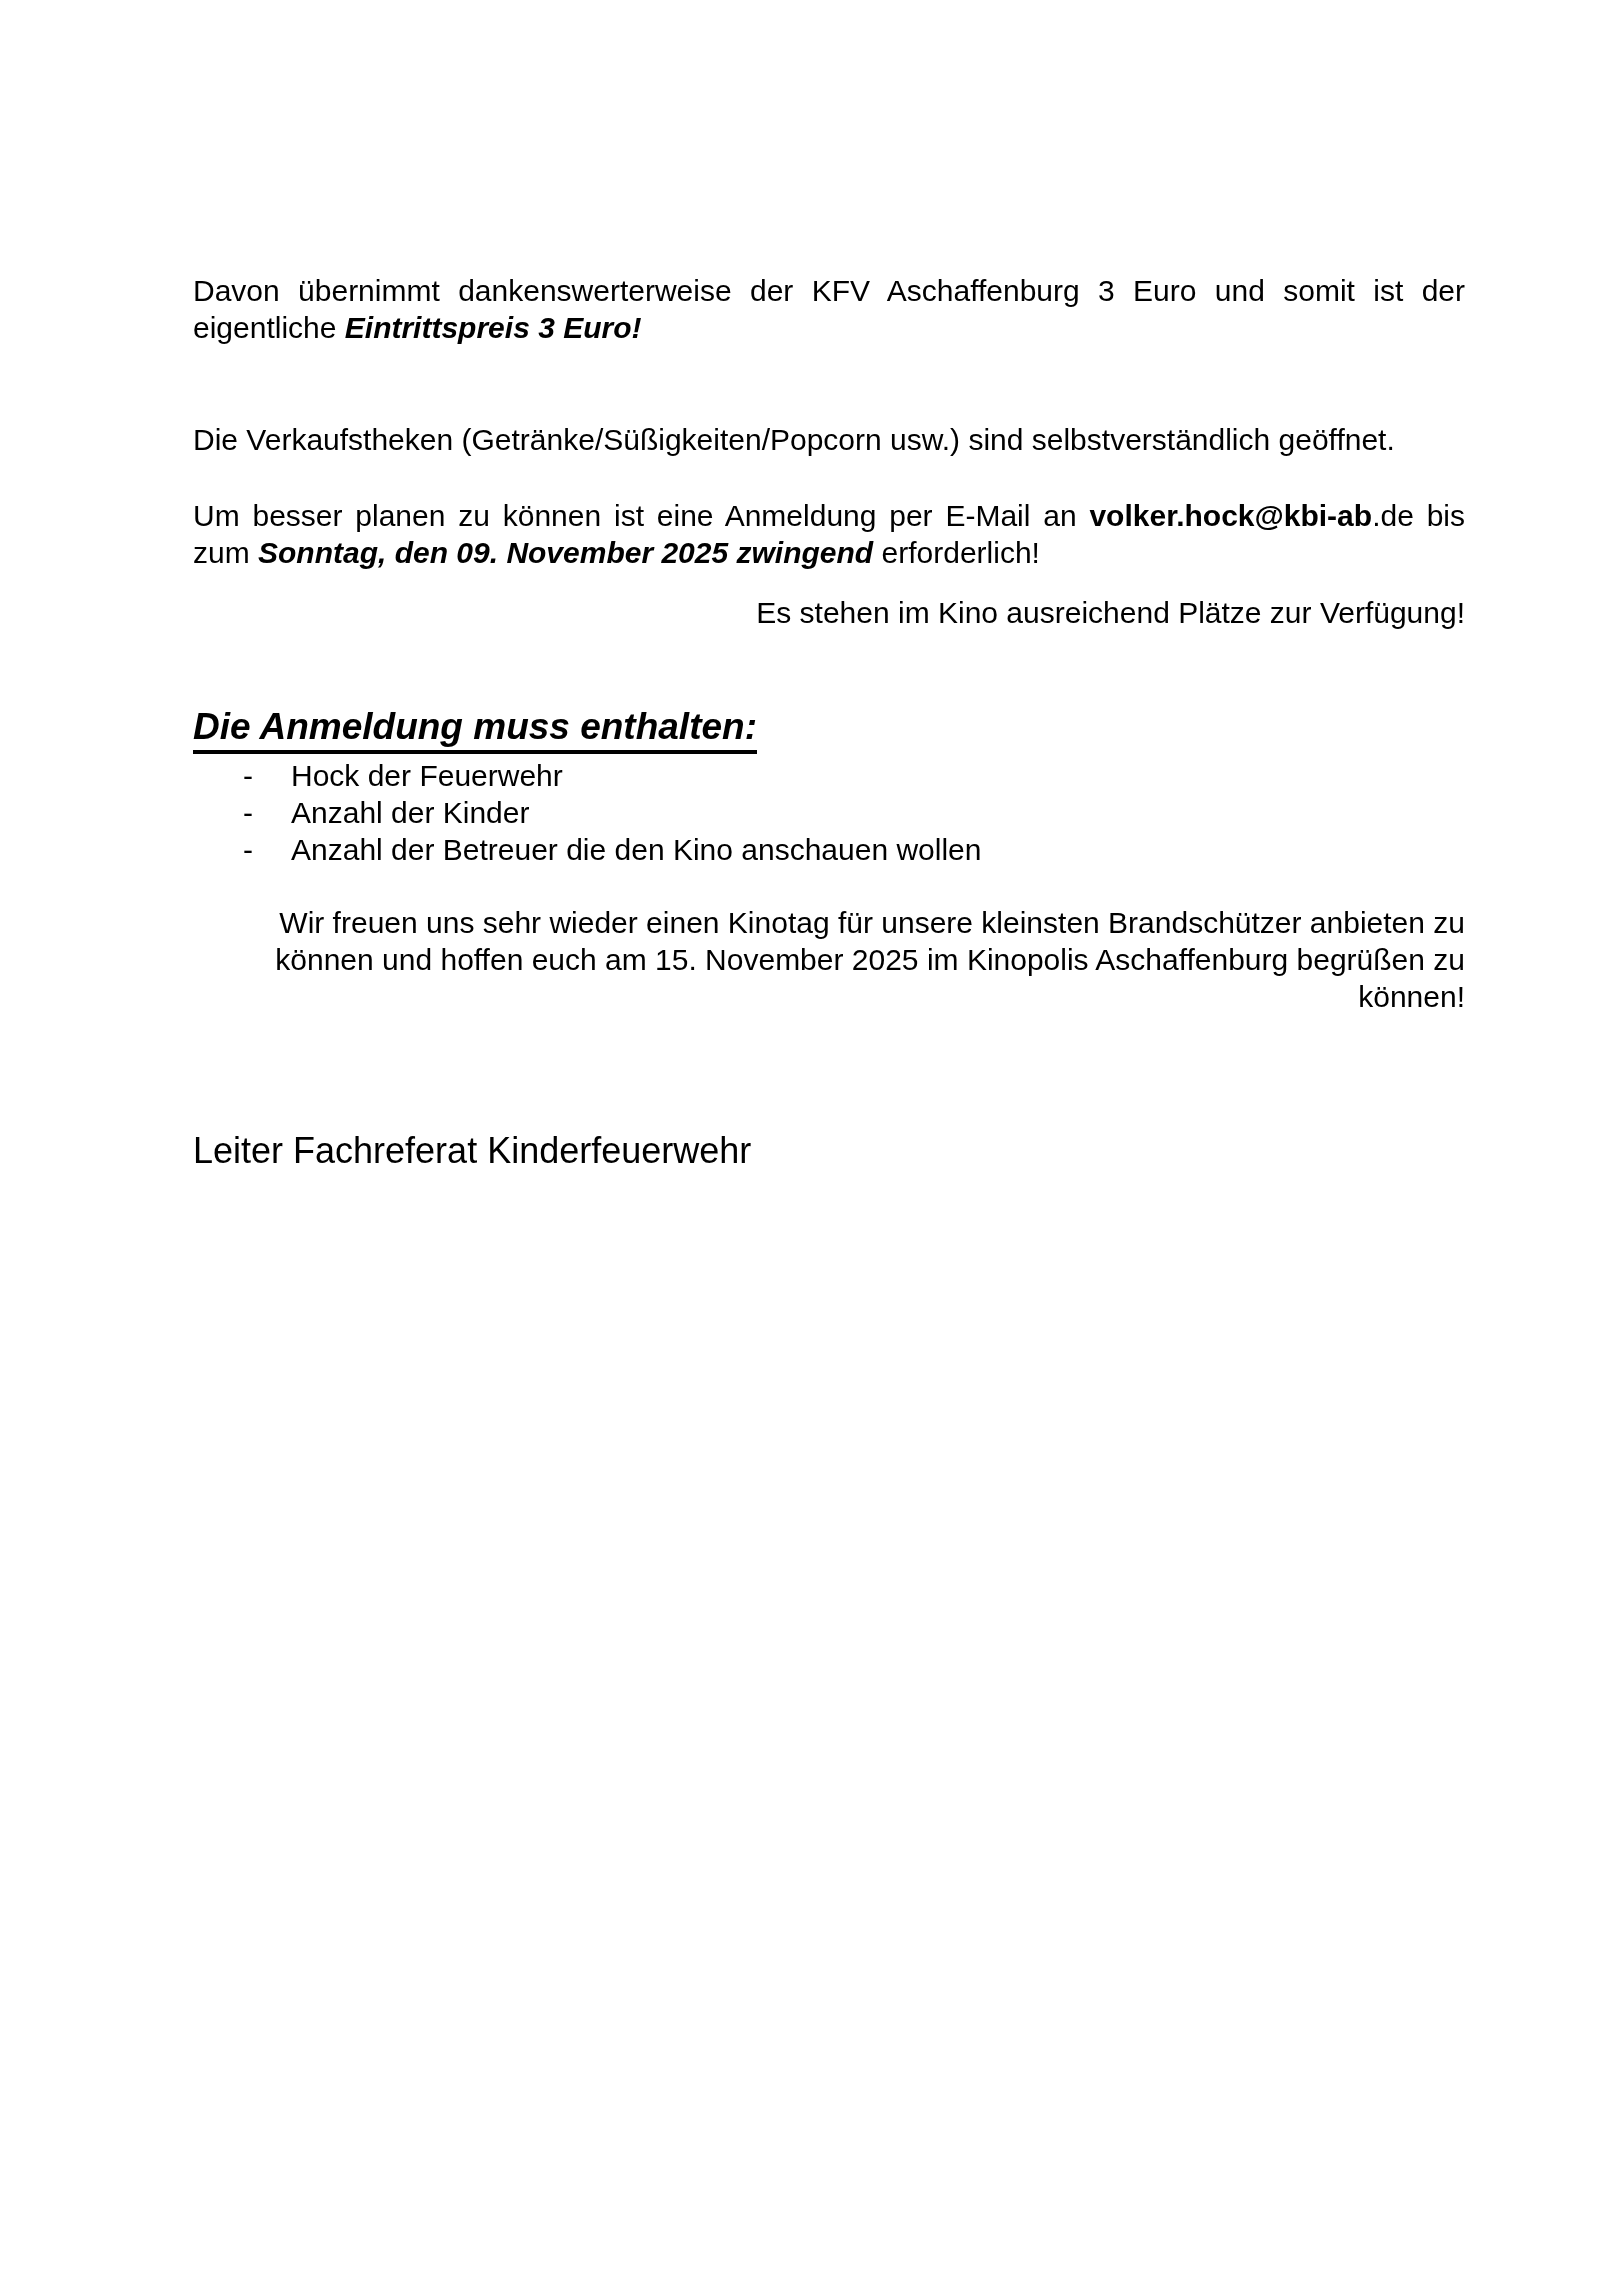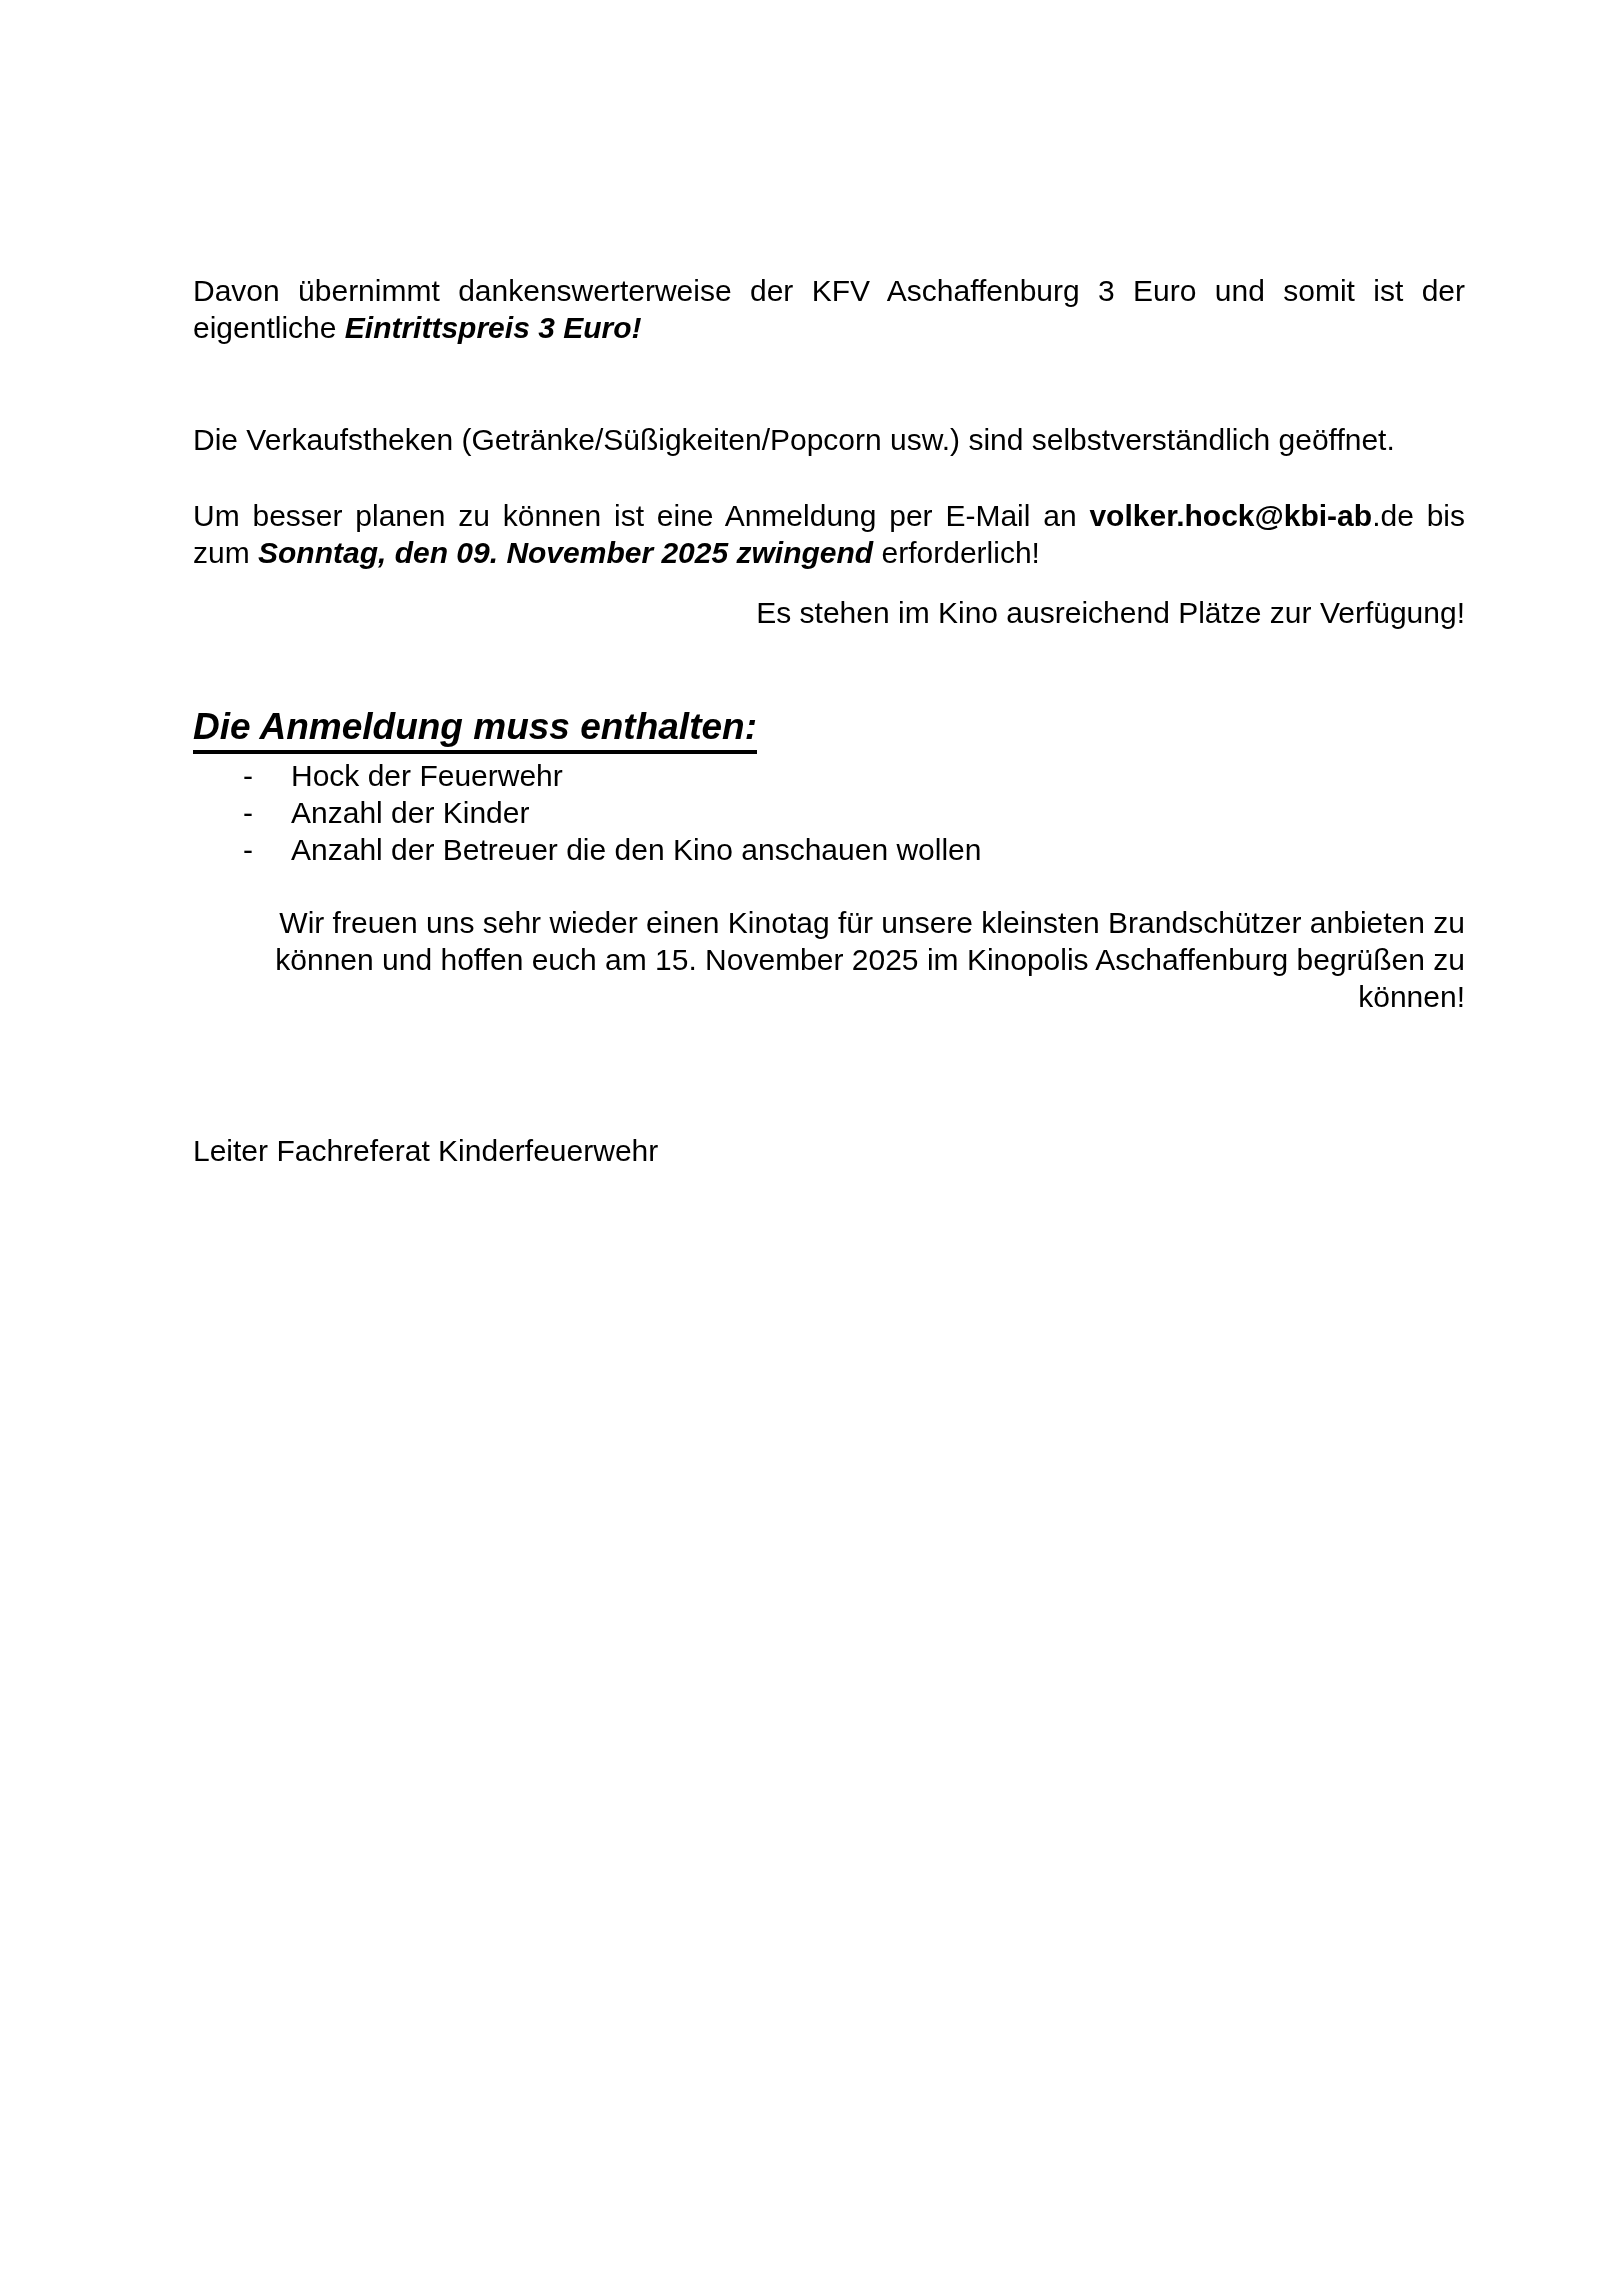--- a/index.html
+++ b/index.html
@@ -63,21 +63,21 @@
     flex: 0 0 48px;
   }
   .p5 { margin-bottom: 117px; }
   .sig-name {
     font-size: 37px;
     line-height: 45px;
     font-weight: bold;
     margin: 0;
   }
   .sig-title {
-    font-size: 30px;
+    font-size: 36px;
     line-height: 37px;
     margin: 0;
   }
 </style>
 </head>
 <body>
 
 <div class="page">
 
   <p class="body-text just p1"><span>Davon übernimmt dankenswerterweise der KFV Aschaffenburg 3 Euro und somit ist der eigentliche </span><span class="bi">Eintrittspreis 3 Euro!</span></p>

